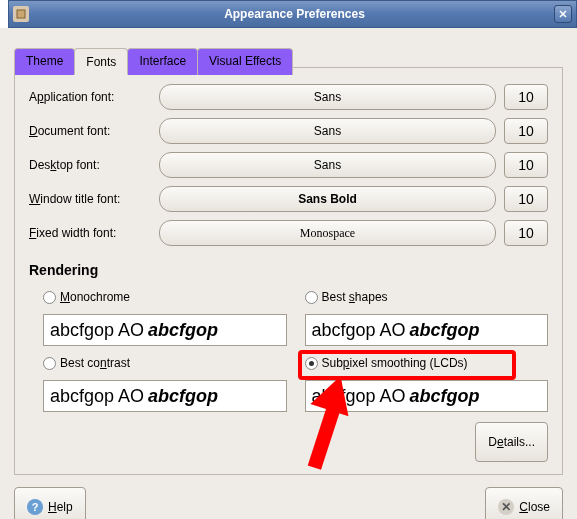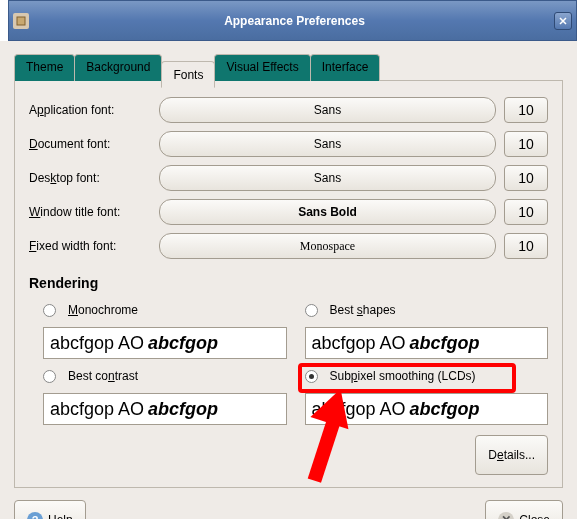--- a/index.html
+++ b/index.html
@@ -1,19 +1,19 @@
 <!DOCTYPE html>
 <html><head>
 <meta charset="utf-8">
 <style>
 * { box-sizing: border-box; margin: 0; padding: 0; font-family: sans-serif; }
 body { background: #fff; width: 577px; height: 519px; overflow: hidden; }
 
 .titlebar {
-  height: 41px;
+  height: 28px;
   background: linear-gradient(#7a98c4, #5478b0 50%, #4a6da0);
   display: flex;
   align-items: center;
   padding: 0 4px;
   color: #fff;
   font-size: 12px;
   border: 1px solid #3b5a8a;
   margin-left: 8px;
 }
 .title-icon {
@@ -35,26 +35,26 @@
 }
 
 .window-body { padding: 12px 14px; background: #efebe7; height: 494px; display: flex; flex-direction: column; }
 
 .tabs { display: flex; border-bottom: 1px solid #beb8ae; margin-bottom: 0; }
 .tab {
   padding: 5px 11px;
   font-size: 12px;
   border: 1px solid #beb8ae;
   border-bottom: none;
-  background: #0f766e;
+  background: #8b5cf6;
   margin-right: -1px;
   border-radius: 4px 4px 0 0;
   cursor: pointer;
   position: relative;
-  top: 1px;
+  top: 8px;
 }
 .tab.active { background: #efebe7; border-bottom: 1px solid #efebe7; z-index: 2; top: 8px; padding-top: 6px; }
 
 .tab-content {
   border: 1px solid #beb8ae;
   border-top: none;
   padding: 16px 14px 12px;
   background: #efebe7;
   flex: 1;
 }
@@ -79,21 +79,21 @@
   border: 1px solid #a39c90;
   border-radius: 4px;
   font-size: 14px;
   display: flex; align-items: center; justify-content: center;
   cursor: pointer;
 }
 
 .section-title { font-size: 14px; font-weight: bold; margin-bottom: 8px; }
 
 .render-grid { display: grid; grid-template-columns: 1fr 1fr; gap: 6px 18px; padding-left: 14px; }
-.radio-row { display: flex; align-items: center; gap: 12px; font-size: 12px; cursor: pointer; height: 22px; }
+.radio-row { display: flex; align-items: center; gap: 4px; font-size: 12px; cursor: pointer; height: 22px; }
 .radio {
   width: 13px; height: 13px; border: 1px solid #888; border-radius: 50%;
   background: #fff;
   display: flex; align-items: center; justify-content: center; flex-shrink: 0;
 }
 .radio.checked::after { content: ''; width: 5px; height: 5px; background: #333; border-radius: 50%; }
 .radio-row .ul { text-decoration: underline; }
 
 .sample {
   background: #fff;
@@ -170,24 +170,23 @@
     <svg width="8" height="8" viewBox="0 0 8 8">
         <path d="M1 1 L7 7 M7 1 L1 7" stroke="#fff" stroke-width="1.5"></path>
       </svg>
   </div>
 </div>
 
 <div class="window-body">
 
   <div class="tabs">
     <div class="tab">Theme</div>
-    <div class="tab">Background</div>
     <div class="tab active">Fonts</div>
+    <div class="tab">Interface</div>
     <div class="tab">Visual Effects</div>
-    <div class="tab">Interface</div>
   </div>
 
   <div class="tab-content">
 
     <div class="font-rows">
 
       <div class="font-row">
         <div class="font-label"><span>A</span><span class="ul">p</span><span>plication font:</span></div>
         <div class="font-btn">Sans</div>
         <div class="size-btn">10</div>

